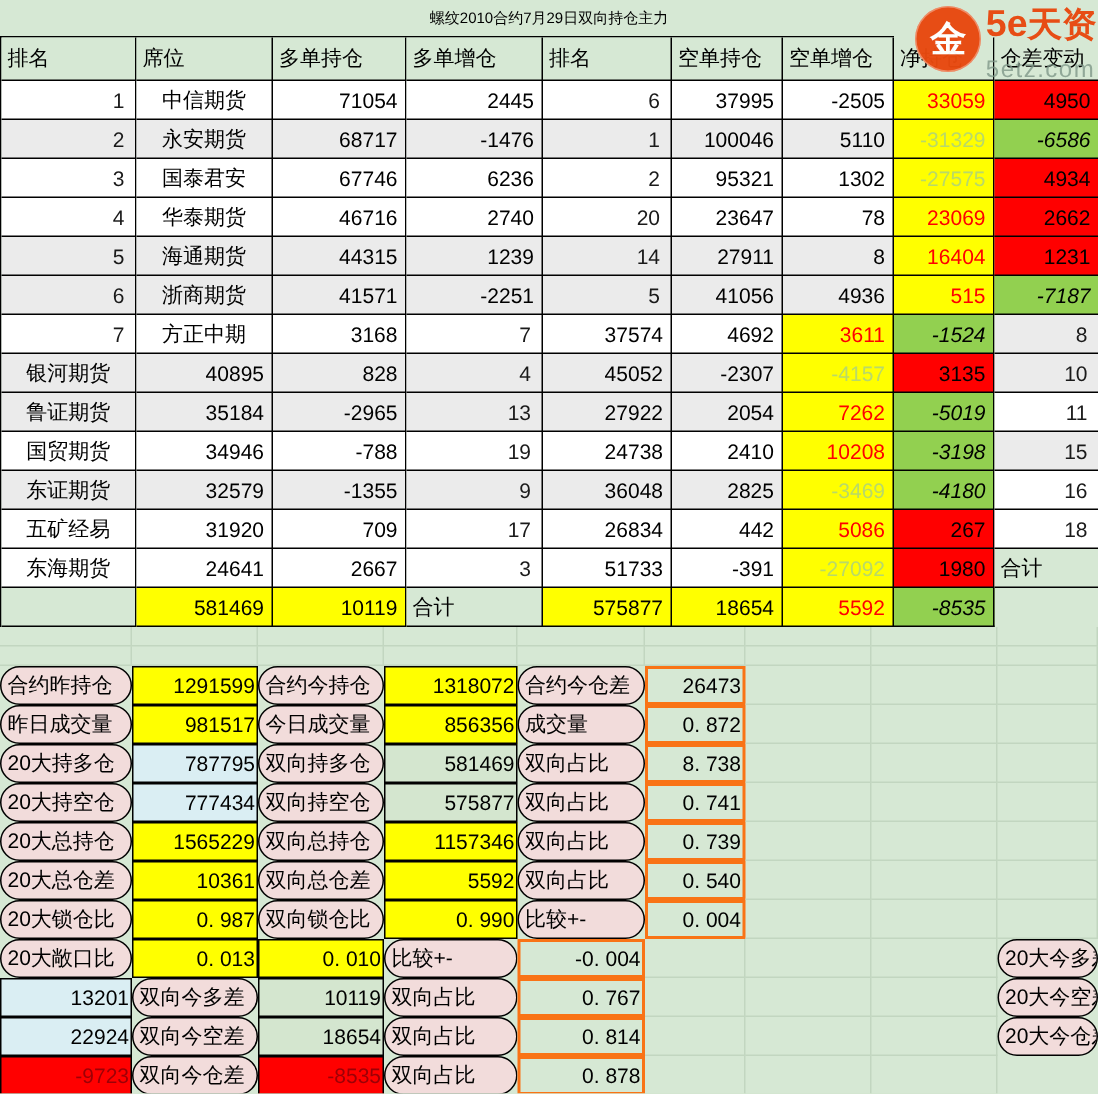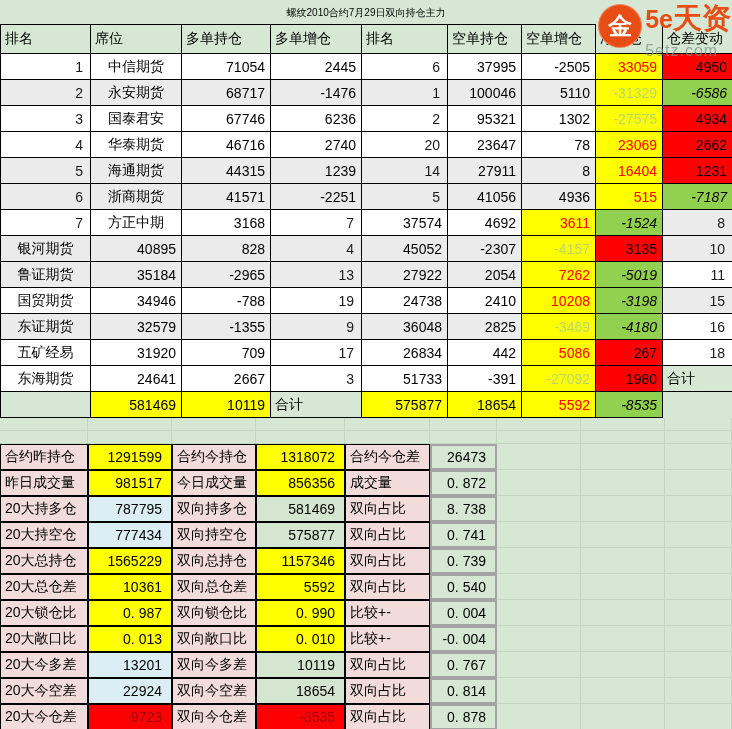--- a/index.html
+++ b/index.html
@@ -49,42 +49,42 @@
   #summary {
     width: 732px;
     grid-template-columns: 88px 84px 84px 89px 85px 67px 84px 84px 67px;
     grid-template-rows: repeat(11, 26px);
   }
   .scell {
     display: flex; align-items: center; font-size: 14px;
     overflow: hidden; white-space: pre;
   }
   .sbord { border: 1px solid #000; }
-  .slab { background: var(--pink); padding-left: 4px; }
-  .sval { justify-content: flex-end; padding-right: 9px; text-align: center; }
+  .slab { background: var(--pink); padding-left: 4px; border-radius: 13px; }
+  .sval { justify-content: flex-end; padding-right: 1px; text-align: center; }
   .c-blue  { background: var(--blue); }
   .c-green2{ background: var(--green2); }
   .c-redbg { background: var(--red); color: var(--darkred); }
-  .v3 { border: 2px solid #a3a3a3; background: var(--bg); }
+  .v3 { border: 2px solid #f97316; background: var(--bg); }
   .faint { border-right: 1px solid var(--grid); border-bottom: 1px solid var(--grid); }
 
   .logo {
     position: absolute; top: 4px; right: 1px;
     display: flex; align-items: flex-start; gap: 3px;
     opacity: 0.97; pointer-events: none;
   }
   .logo-circle {
     width: 44px; height: 44px; border-radius: 50%;
     background: var(--logo); display:flex; align-items:center; justify-content:center;
     color:#fff; font-size: 24px; font-weight: bold;
     box-shadow: 0 0 0 1px rgba(255,255,255,.35) inset;
   }
   .logo-txt { display:flex; flex-direction:column; line-height: 1; }
   .brand { font-size: 25px; font-weight: bold; color: var(--logo); letter-spacing: 0px; }
-  .brand .cjk { font-size: 29px; }
+  .brand .cjk { font-size: 23px; }
   .wm { font-size: 16px; color: rgba(125,150,135,.8); margin-top: 10px; letter-spacing: 1px; }
 </style>
 </head>
 <body>
 
 <div class="wrap">
   <div class="title">螺纹2010合约7月29日双向持仓主力</div>
 
   <div class="grid" id="main-table">
       <div class="cell h">排名</div>
@@ -303,21 +303,20 @@
       <div class="scell sbord sval c-yellow">0. 987</div>
       <div class="scell sbord slab">双向锁仓比</div>
       <div class="scell sbord sval c-yellow">0. 990</div>
       <div class="scell sbord slab">比较+-</div>
       <div class="scell sval v3">0. 004</div>
       <div class="scell faint"></div>
       <div class="scell faint"></div>
       <div class="scell faint"></div>
       <div class="scell sbord slab">20大敞口比</div>
       <div class="scell sbord sval c-yellow">0. 013</div>
-      <div class="scell sbord slab">双向敞口比</div>
       <div class="scell sbord sval c-yellow">0. 010</div>
       <div class="scell sbord slab">比较+-</div>
       <div class="scell sval v3">-0. 004</div>
       <div class="scell faint"></div>
       <div class="scell faint"></div>
       <div class="scell faint"></div>
       <div class="scell sbord slab">20大今多差</div>
       <div class="scell sbord sval c-blue">13201</div>
       <div class="scell sbord slab">双向今多差</div>
       <div class="scell sbord sval c-green2">10119</div>

